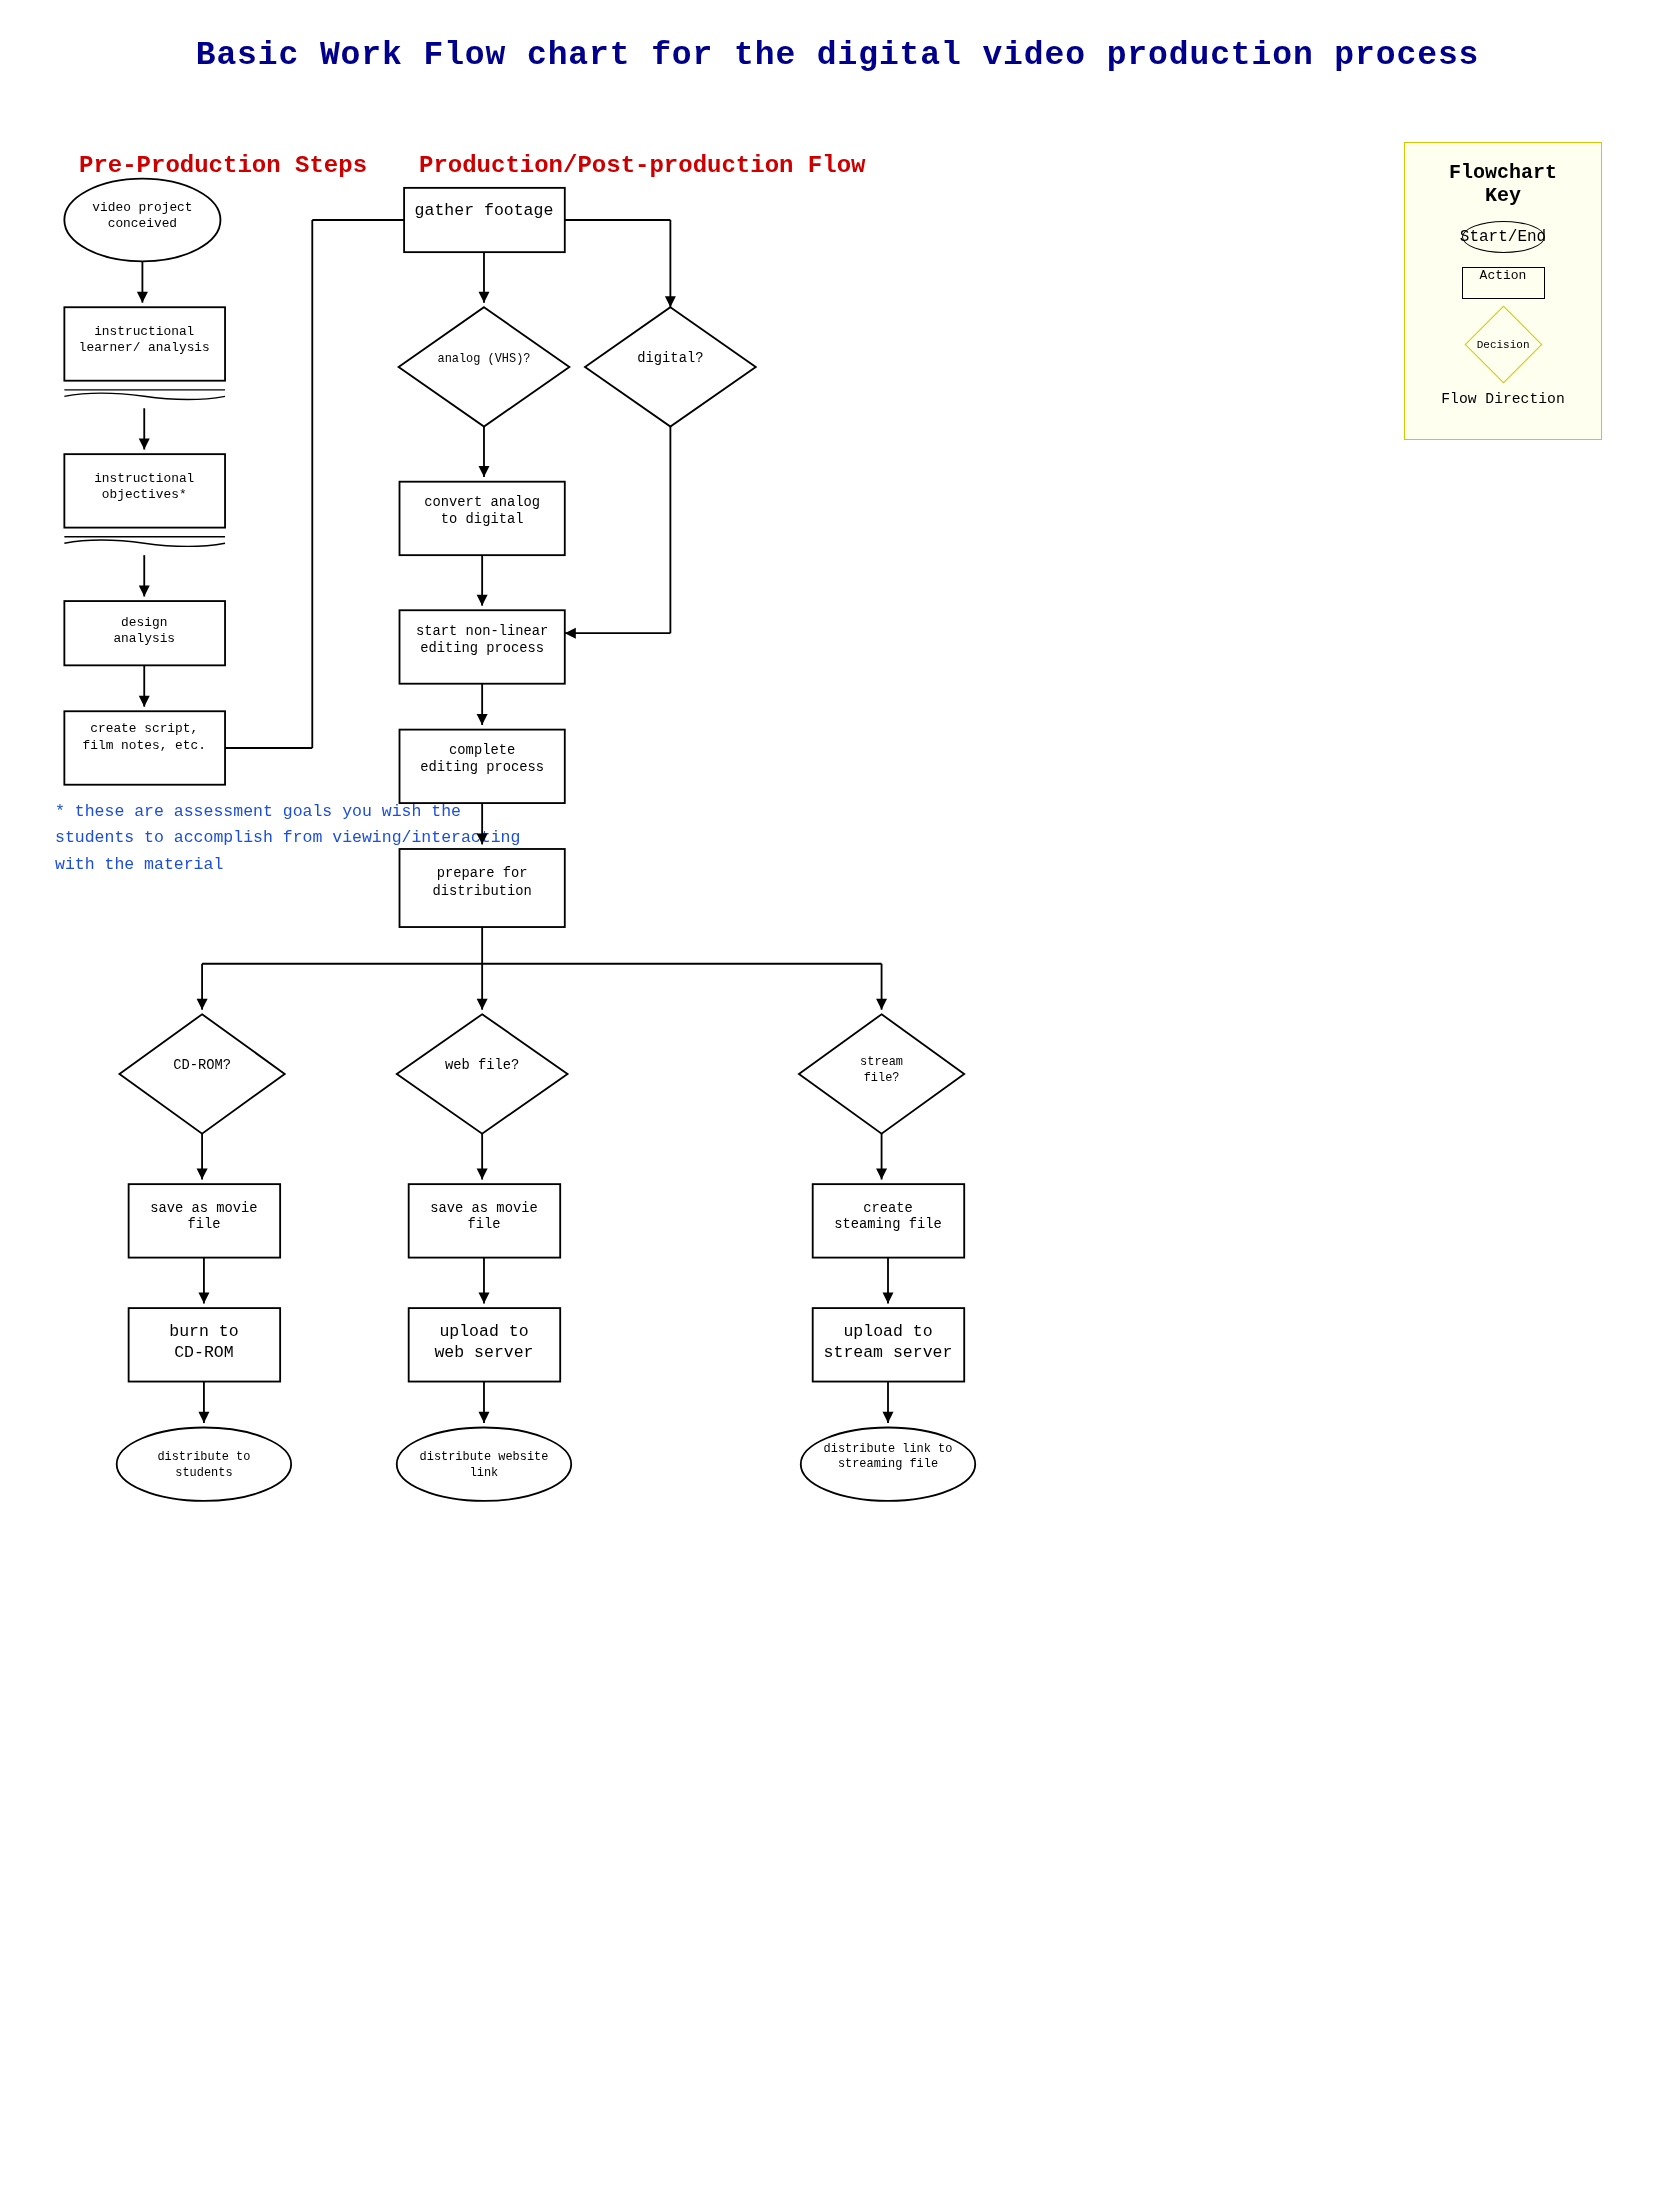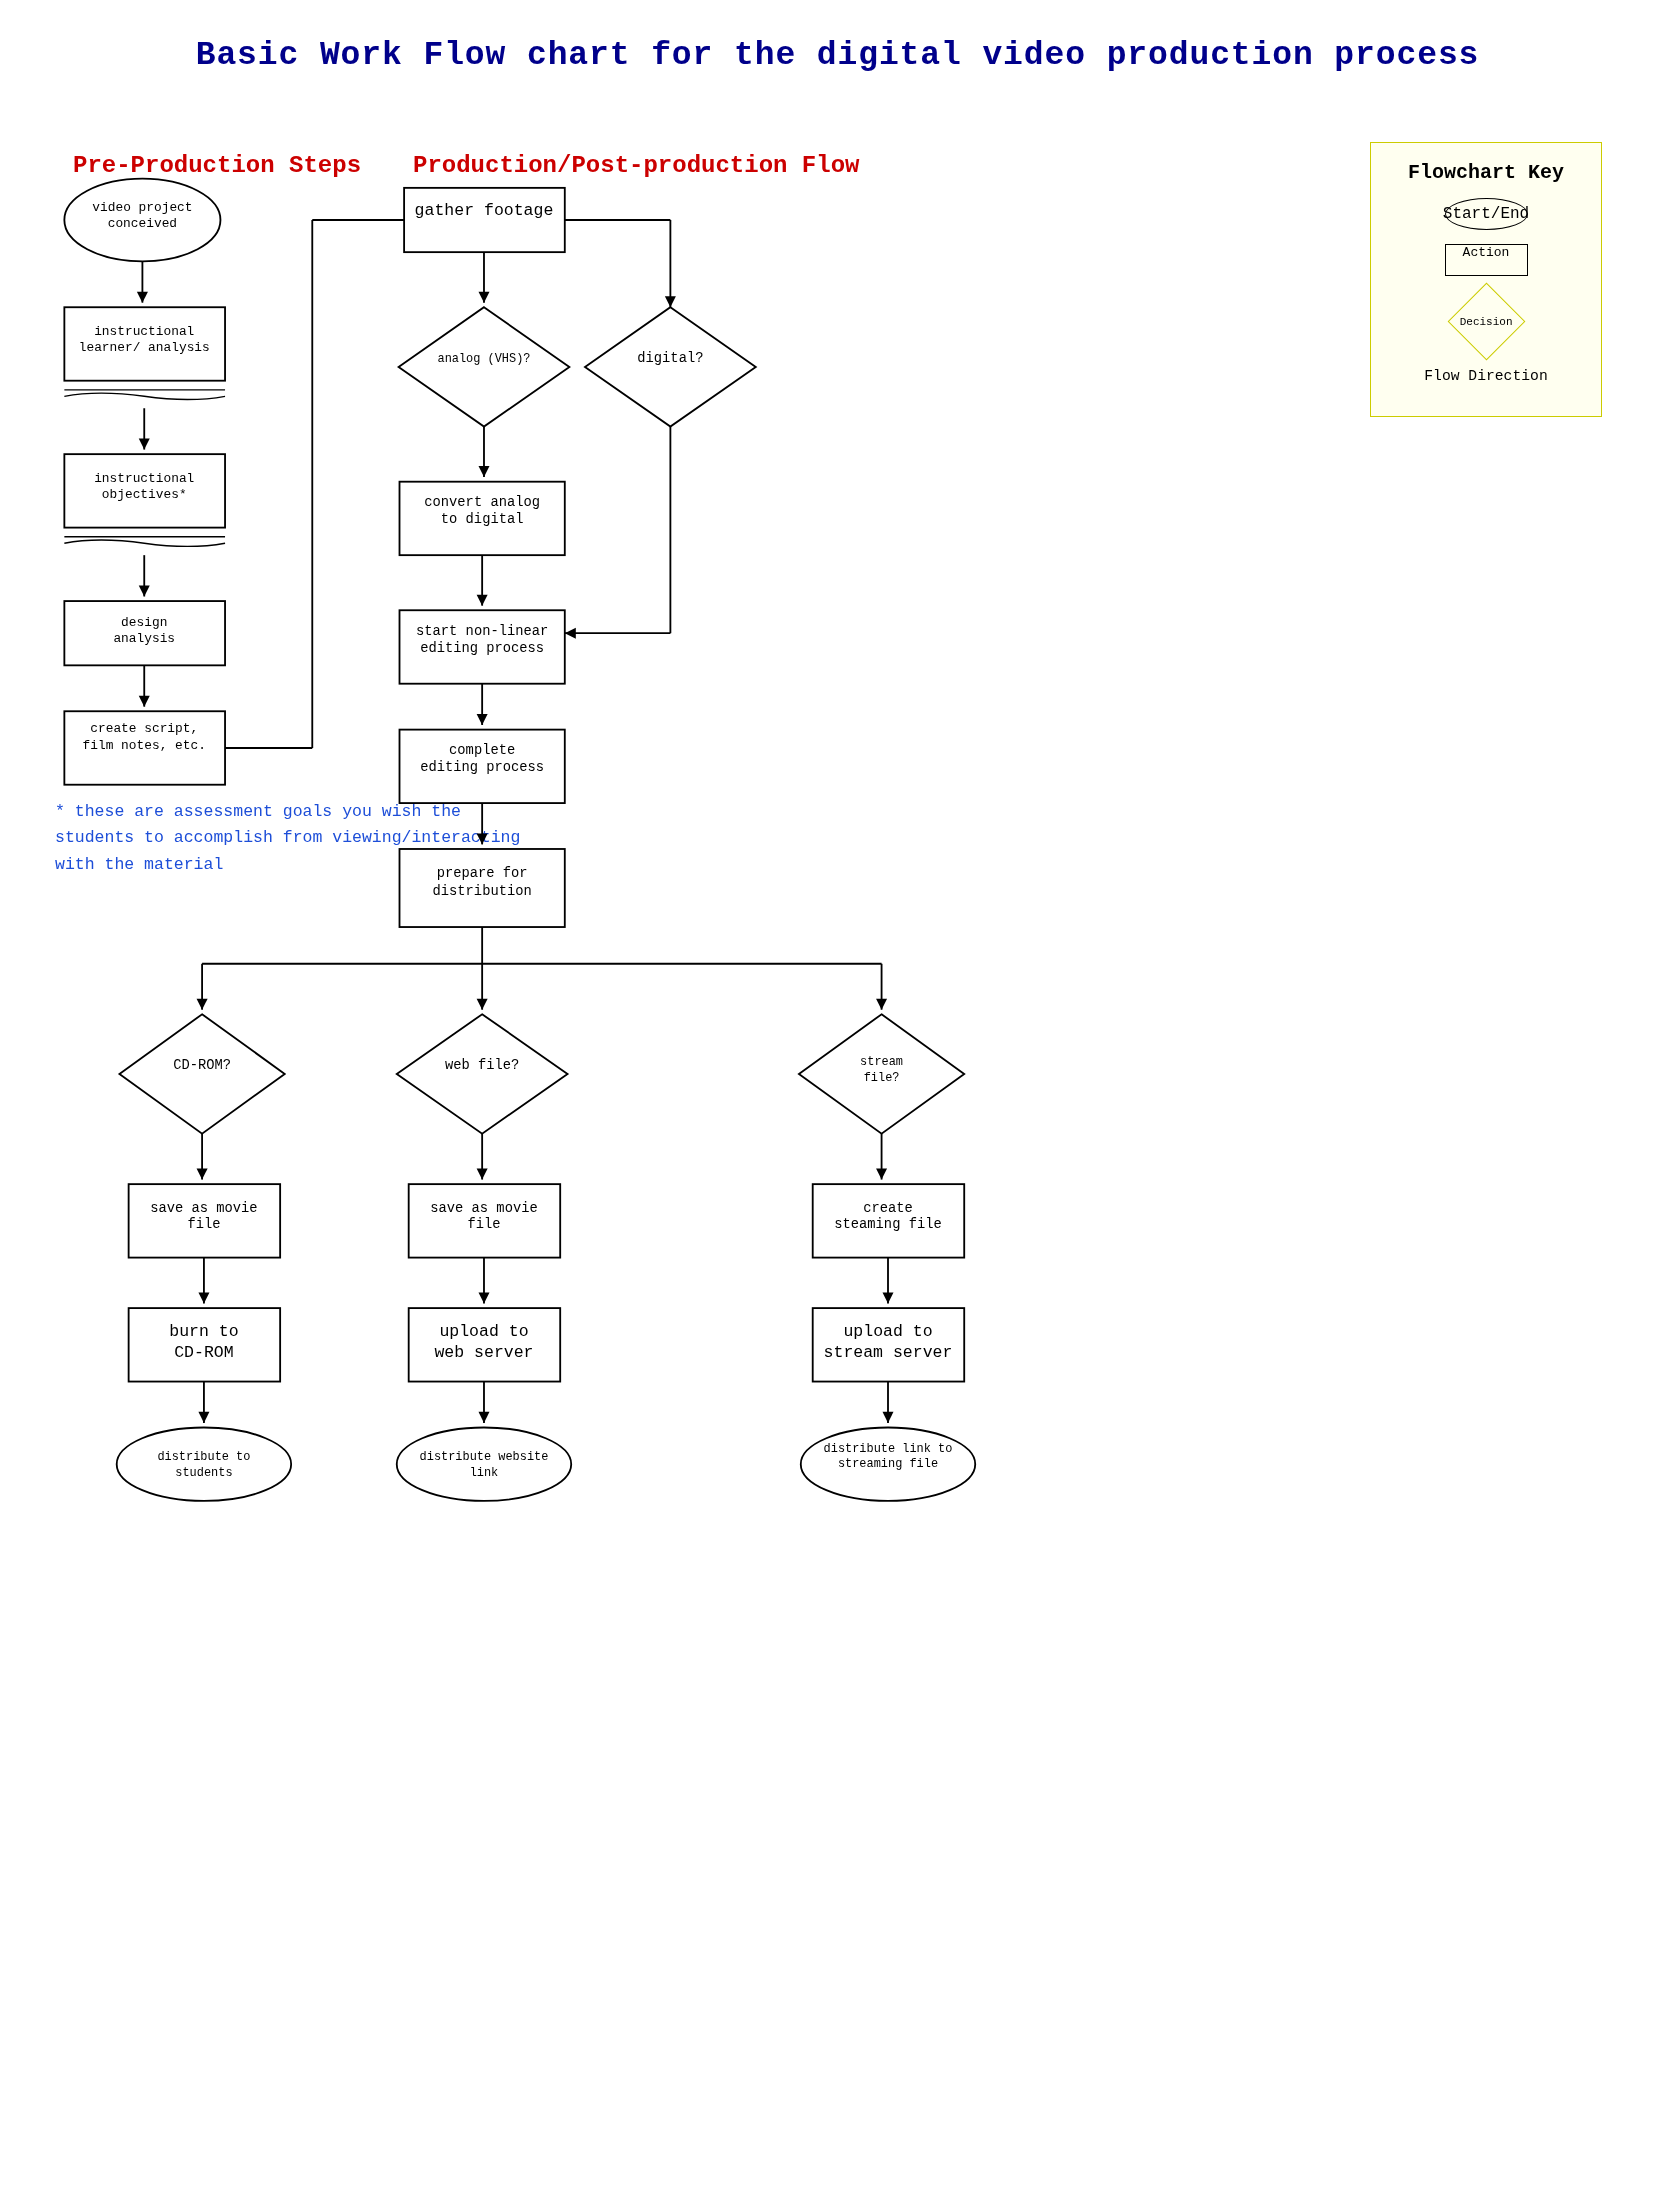--- a/index.html
+++ b/index.html
@@ -25,30 +25,31 @@
       font-weight: bold;
       margin-bottom: 37px;
       font-family: 'Courier New', monospace;
       letter-spacing: 0.9px;
     }
     .section-label {
       font-size: 24px;
       font-weight: bold;
       color: #cc0000;
       font-family: 'Courier New', monospace;
+      margin-left: 6px;
     }
     
     .flowchart-key {
       position: absolute;
       top: 142px;
       right: 73px;
       border: 1.8px solid #cccc00;
       background: #fffff0;
       padding: 18.4px 27.5px;
-      width: 232px;
+      width: 198px;
     }
     .key-title {
       font-size: 20px;
       font-weight: bold;
       text-align: center;
       margin-bottom: 13.8px;
       font-family: 'Courier New', monospace;
     }
     .key-item {
       display: flex;

